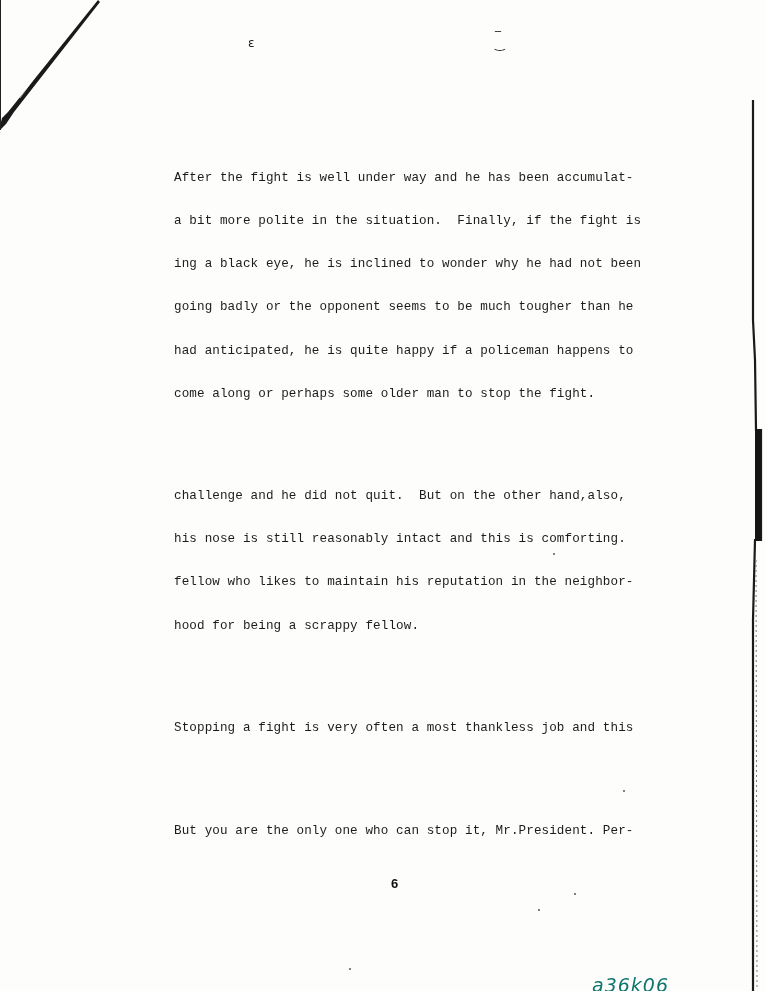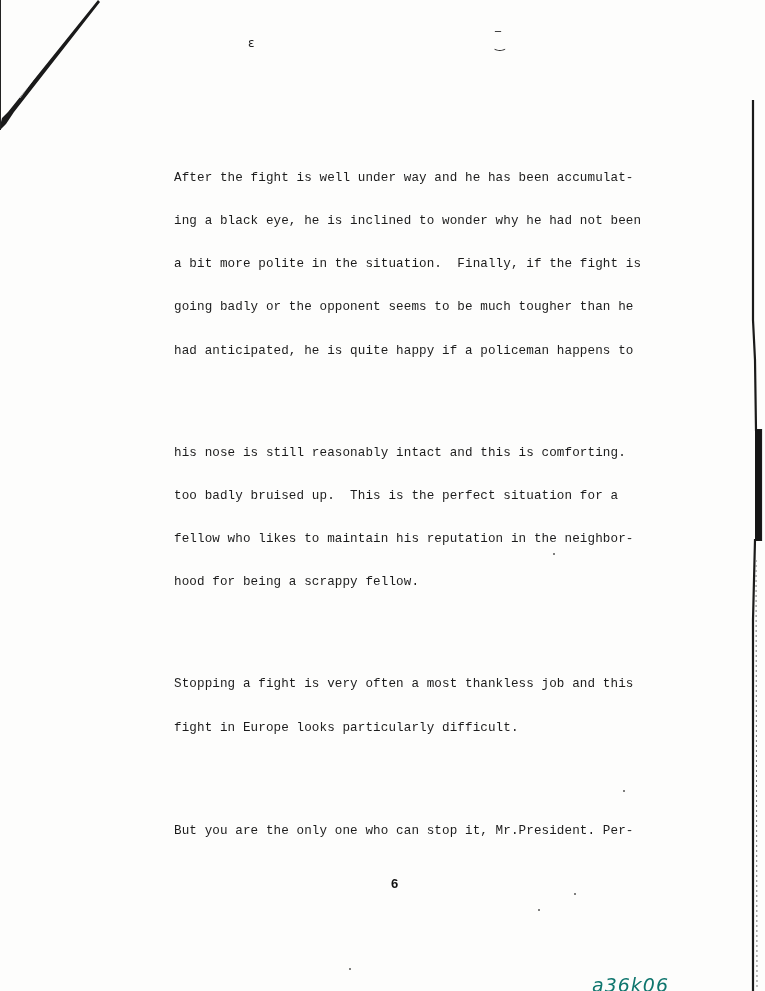--- a/index.html
+++ b/index.html
@@ -108,36 +108,36 @@
 
   <div class="top-mark left">ε</div>
   <div class="top-mark right">
     <div>‾</div>
     <div>‿</div>
   </div>
 
   <div class="body-text">
     <div class="para p1">
       <div>After the fight is well under way and he has been accumulat-</div>
+      <div>a bit more polite in the situation.  Finally, if the fight is</div>
       <div>ing a black eye, he is inclined to wonder why he had not been</div>
-      <div>a bit more polite in the situation.  Finally, if the fight is</div>
       <div>going badly or the opponent seems to be much tougher than he</div>
       <div>had anticipated, he is quite happy if a policeman happens to</div>
+      <div>come along or perhaps some older man to stop the fight.</div>
     </div>
 
     <div class="para p2">
+      <div>challenge and he did not quit.  But on the other hand,also,</div>
       <div>his nose is still reasonably intact and this is comforting.</div>
-      <div>too badly bruised up.  This is the perfect situation for a</div>
       <div>fellow who likes to maintain his reputation in the neighbor-</div>
       <div>hood for being a scrappy fellow.</div>
     </div>
 
     <div class="para p3">
       <div>Stopping a fight is very often a most thankless job and this</div>
-      <div>fight in Europe looks particularly difficult.</div>
     </div>
 
     <div class="para p4">
       <div>But you are the only one who can stop it, Mr.President. Per-</div>
       
       
       
       
       
       

